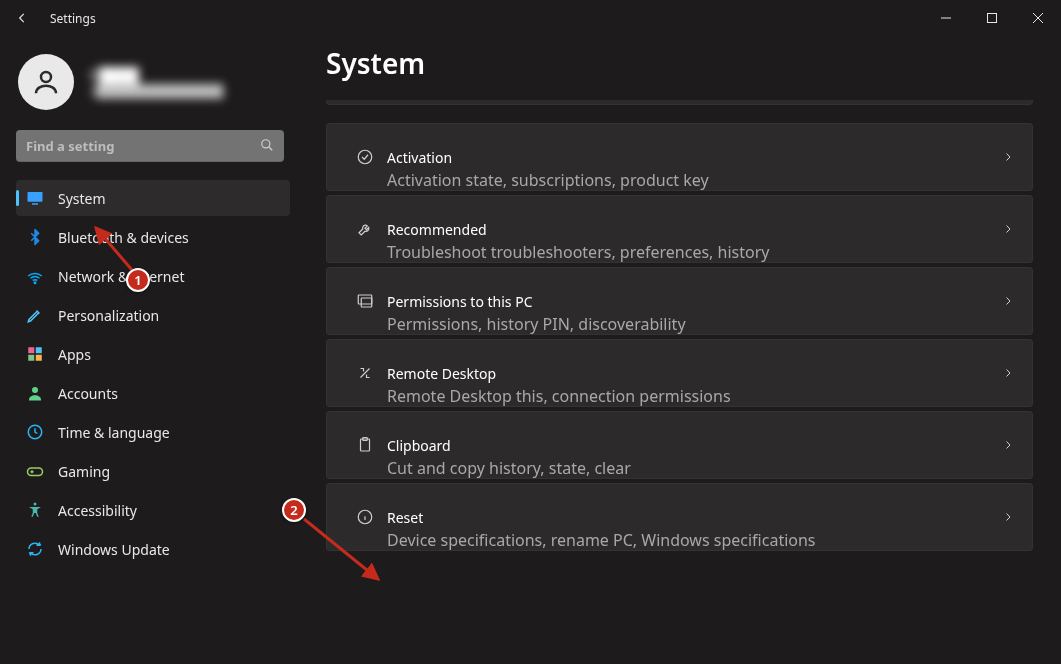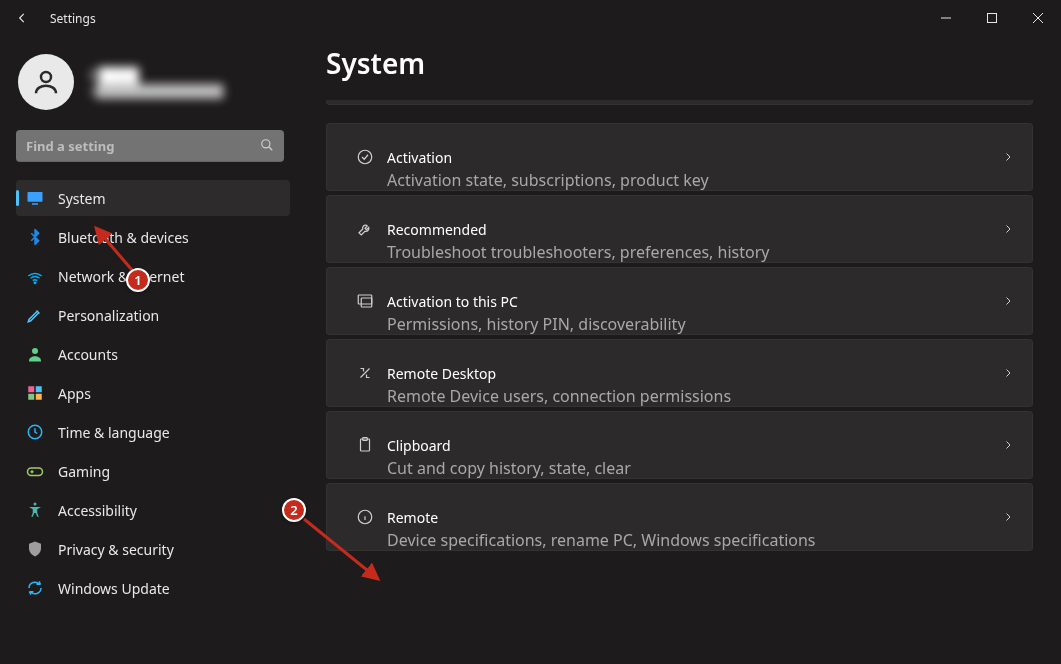--- a/index.html
+++ b/index.html
@@ -147,40 +147,40 @@
           <div class="nav-item">
             <span class="nav-icon">
               <svg viewBox="0 0 24 24" fill="none" stroke="#4fc3f7" stroke-width="2">
                 <path d="M3 21l3-1 11-11-2-2L4 18l-1 3zM14 6l4 4"></path>
               </svg>
             </span>
             <span>Personalization</span>
           </div>
           <div class="nav-item">
             <span class="nav-icon">
-              <svg viewBox="0 0 24 24" fill="#5fd18b">
-                <circle cx="12" cy="8" r="4"></circle>
-                <path d="M4 21c0-4 4-6 8-6s8 2 8 6v1H4z"></path>
-              </svg>
-            </span>
-            <span>Accounts</span>
-          </div>
-          <div class="nav-item">
-            <span class="nav-icon">
               <svg viewBox="0 0 24 24">
                 <rect x="3" y="3" width="8" height="8" fill="#f06292"></rect>
                 <rect x="13" y="3" width="8" height="8" fill="#4fc3f7"></rect>
                 <rect x="3" y="13" width="8" height="8" fill="#81c784"></rect>
                 <rect x="13" y="13" width="8" height="8" fill="#ffb74d"></rect>
               </svg>
             </span>
             <span>Apps</span>
           </div>
           <div class="nav-item">
             <span class="nav-icon">
+              <svg viewBox="0 0 24 24" fill="#5fd18b">
+                <circle cx="12" cy="8" r="4"></circle>
+                <path d="M4 21c0-4 4-6 8-6s8 2 8 6v1H4z"></path>
+              </svg>
+            </span>
+            <span>Accounts</span>
+          </div>
+          <div class="nav-item">
+            <span class="nav-icon">
               <svg viewBox="0 0 24 24" fill="none" stroke="#29b6f6" stroke-width="2">
                 <circle cx="12" cy="12" r="9"></circle>
                 <path d="M12 7v5l3 2"></path>
               </svg>
             </span>
             <span>Time &amp; language</span>
           </div>
           <div class="nav-item">
             <span class="nav-icon">
               <svg viewBox="0 0 24 24" fill="none" stroke="#9ccc65" stroke-width="2">
@@ -191,28 +191,20 @@
             <span>Gaming</span>
           </div>
           <div class="nav-item">
             <span class="nav-icon">
               <svg viewBox="0 0 24 24" fill="#4db6ac">
                 <circle cx="12" cy="4" r="2"></circle>
                 <path d="M4 8h16l-5 3v5l2 5h-2l-2-5h-2l-2 5H7l2-5v-5L4 8z"></path>
               </svg>
             </span>
             <span>Accessibility</span>
-          </div>
-          <div class="nav-item">
-            <span class="nav-icon">
-              <svg viewBox="0 0 24 24" fill="#9e9e9e">
-                <path d="M12 2l8 3v6c0 5-3.5 9-8 11-4.5-2-8-6-8-11V5l8-3z"></path>
-              </svg>
-            </span>
-            <span>Privacy &amp; security</span>
           </div>
           <div class="nav-item">
             <span class="nav-icon">
               <svg viewBox="0 0 24 24" fill="none" stroke="#29b6f6" stroke-width="2">
                 <path d="M4 12a8 8 0 0114-5l2-1M20 12a8 8 0 01-14 5l-2 1M18 3v4h-4M6 21v-4h4"></path>
               </svg>
             </span>
             <span>Windows Update</span>
           </div>
         </div>
@@ -252,36 +244,36 @@
               </svg></div>
           </div>
           <div class="card">
             <div class="card-icon">
               <svg viewBox="0 0 24 24" fill="none" stroke="#cfcfcf" stroke-width="1.6">
                 <rect x="3" y="4" width="18" height="12" rx="1"></rect>
                 <rect x="7" y="8" width="14" height="12" rx="1"></rect>
               </svg>
             </div>
             <div class="card-text">
-              <div class="card-title">Activation to this PC</div>
+              <div class="card-title">Permissions to this PC</div>
               <div class="card-sub">Permissions, history PIN, discoverability</div>
             </div>
             <div class="card-chevron"><svg viewBox="0 0 24 24" fill="none" stroke="#cfcfcf" stroke-width="2">
                 <path d="M9 5l7 7-7 7"></path>
               </svg></div>
           </div>
           <div class="card">
             <div class="card-icon">
               <svg viewBox="0 0 24 24" fill="none" stroke="#cfcfcf" stroke-width="1.6">
                 <path d="M6 18L18 6M6 6l4 0 0 4M18 18l-4 0 0-4"></path>
               </svg>
             </div>
             <div class="card-text">
               <div class="card-title">Remote Desktop</div>
-              <div class="card-sub">Remote Device users, connection permissions</div>
+              <div class="card-sub">Remote Desktop this, connection permissions</div>
             </div>
             <div class="card-chevron"><svg viewBox="0 0 24 24" fill="none" stroke="#cfcfcf" stroke-width="2">
                 <path d="M9 5l7 7-7 7"></path>
               </svg></div>
           </div>
           <div class="card">
             <div class="card-icon">
               <svg viewBox="0 0 24 24" fill="none" stroke="#cfcfcf" stroke-width="1.6">
                 <rect x="6" y="4" width="12" height="16" rx="1"></rect>
                 <rect x="9" y="2" width="6" height="4" rx="1"></rect>
@@ -297,21 +289,21 @@
           </div>
           <div class="card">
             <div class="card-icon">
               <svg viewBox="0 0 24 24" fill="none" stroke="#cfcfcf" stroke-width="1.6">
                 <circle cx="12" cy="12" r="9"></circle>
                 <line x1="12" y1="8" x2="12" y2="8"></line>
                 <line x1="12" y1="11" x2="12" y2="16"></line>
               </svg>
             </div>
             <div class="card-text">
-              <div class="card-title">Remote</div>
+              <div class="card-title">Reset</div>
               <div class="card-sub">Device specifications, rename PC, Windows specifications</div>
             </div>
             <div class="card-chevron"><svg viewBox="0 0 24 24" fill="none" stroke="#cfcfcf" stroke-width="2">
                 <path d="M9 5l7 7-7 7"></path>
               </svg></div>
           </div>
         </div>
     </div>
 
   </div>

